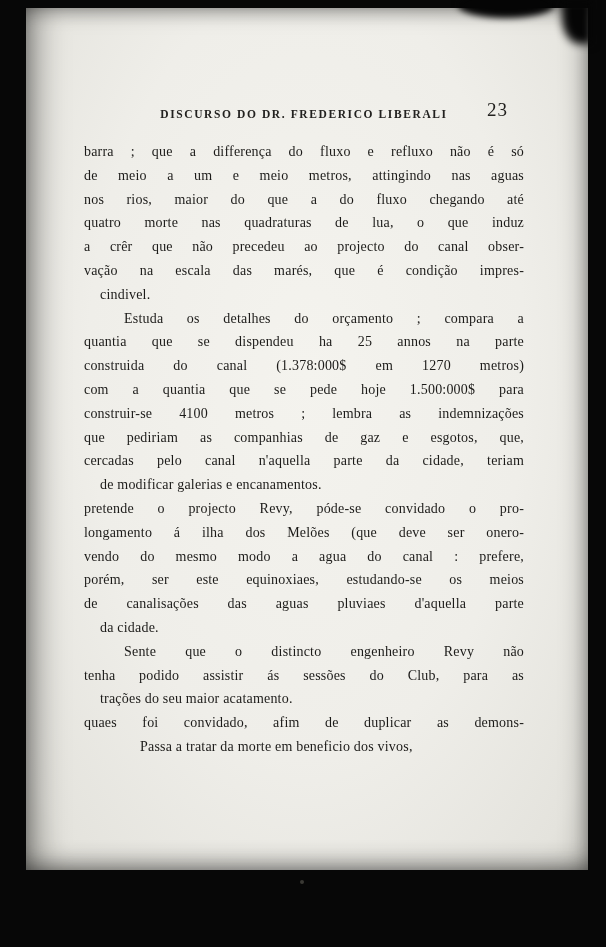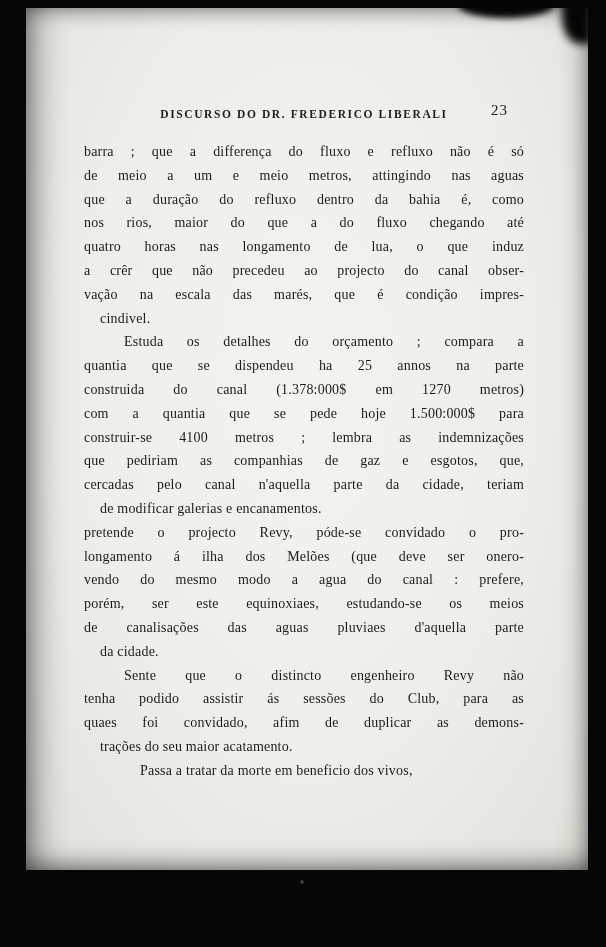--- a/index.html
+++ b/index.html
@@ -67,21 +67,21 @@
     font-weight: 700;
     letter-spacing: 1.6px;
     line-height: 16px;
     margin-bottom: 18px;
     color: #22211f;
   }
   .page-number {
     position: absolute;
     right: 16px;
     top: -4px;
-    font-size: 15px;
+    font-size: 19px;
     font-weight: 400;
     letter-spacing: 1px;
     font-family: Liberation Serif, serif;
   }
   .text-block {
     font-size: 14px;
     line-height: 23.8px;
     letter-spacing: 0.2px;
   }
   .line {
@@ -116,23 +116,22 @@
   <div class="page">
     <div class="content">
       <div class="header">
         <span class="running-title">DISCURSO DO DR. FREDERICO LIBERALI</span>
         <span class="page-number">23</span>
       </div>
       <div class="text-block">
         <div class="paragraph">
             <div class="line">barra ; que a differença do fluxo e refluxo não é só</div>
             <div class="line">de meio a um e meio metros, attingindo nas aguas</div>
-            <div class="line">que a duração do refluxo dentro da bahia é, como</div>
             <div class="line">nos rios, maior do que a do fluxo chegando até</div>
-            <div class="line">quatro horas nas longamento de lua, o que induz</div>
+            <div class="line">quatro morte nas quadraturas de lua, o que induz</div>
             <div class="line">a crêr que não precedeu ao projecto do canal obser-</div>
             <div class="line">vação na escala das marés, que é condição impres-</div>
             <div class="line last">cindivel.</div>
           </div>
         <div class="paragraph">
             <div class="line indent">Estuda os detalhes do orçamento ; compara a</div>
             <div class="line">quantia que se dispendeu ha 25 annos na parte</div>
             <div class="line">construida do canal (1.378:000$ em 1270 metros)</div>
             <div class="line">com a quantia que se pede hoje 1.500:000$ para</div>
             <div class="line">construir-se 4100 metros ; lembra as indemnizações</div>
@@ -144,22 +143,22 @@
             <div class="line">pretende o projecto Revy, póde-se convidado o pro-</div>
             <div class="line">longamento á ilha dos Melões (que deve ser onero-</div>
             <div class="line">vendo do mesmo modo a agua do canal : prefere,</div>
             <div class="line">porém, ser este equinoxiaes, estudando-se os meios</div>
             <div class="line">de canalisações das aguas pluviaes d'aquella parte</div>
             <div class="line last">da cidade.</div>
           </div>
         <div class="paragraph">
             <div class="line indent">Sente que o distincto engenheiro Revy não</div>
             <div class="line">tenha podido assistir ás sessões do Club, para as</div>
+            <div class="line last">trações do seu maior acatamento.</div>
             <div class="line">quaes foi convidado, afim de duplicar as demons-</div>
-            <div class="line last">trações do seu maior acatamento.</div>
           </div>
         <div class="paragraph">
             <div class="line last indent">Passa a tratar da morte em beneficio dos vivos,</div>
           </div>
       </div>
     </div>
   </div>
 </div>
 
 </body></html>

